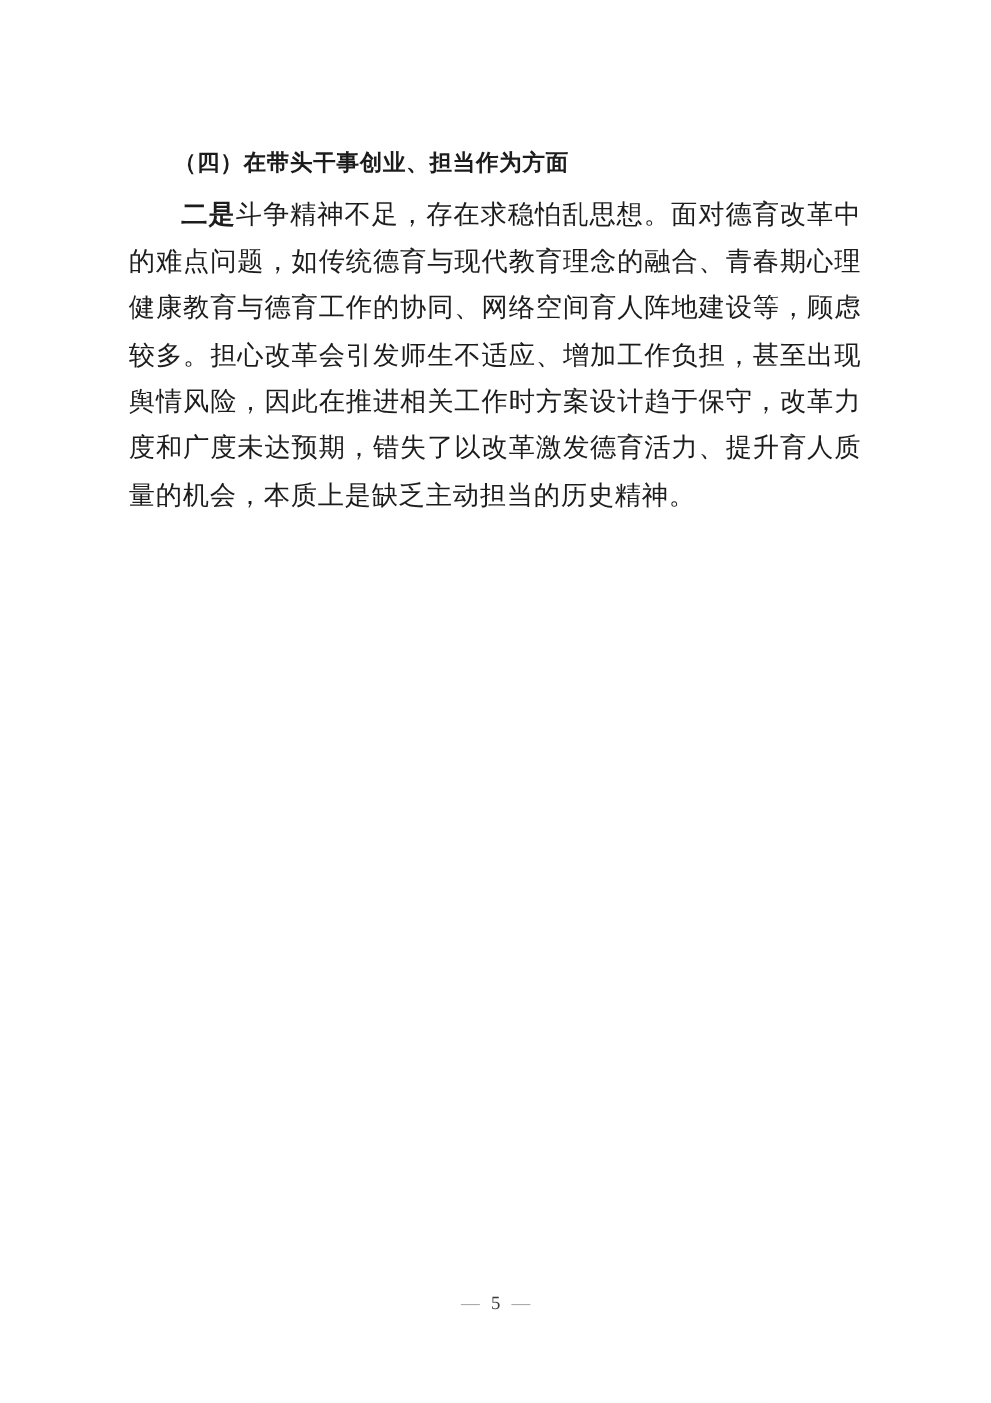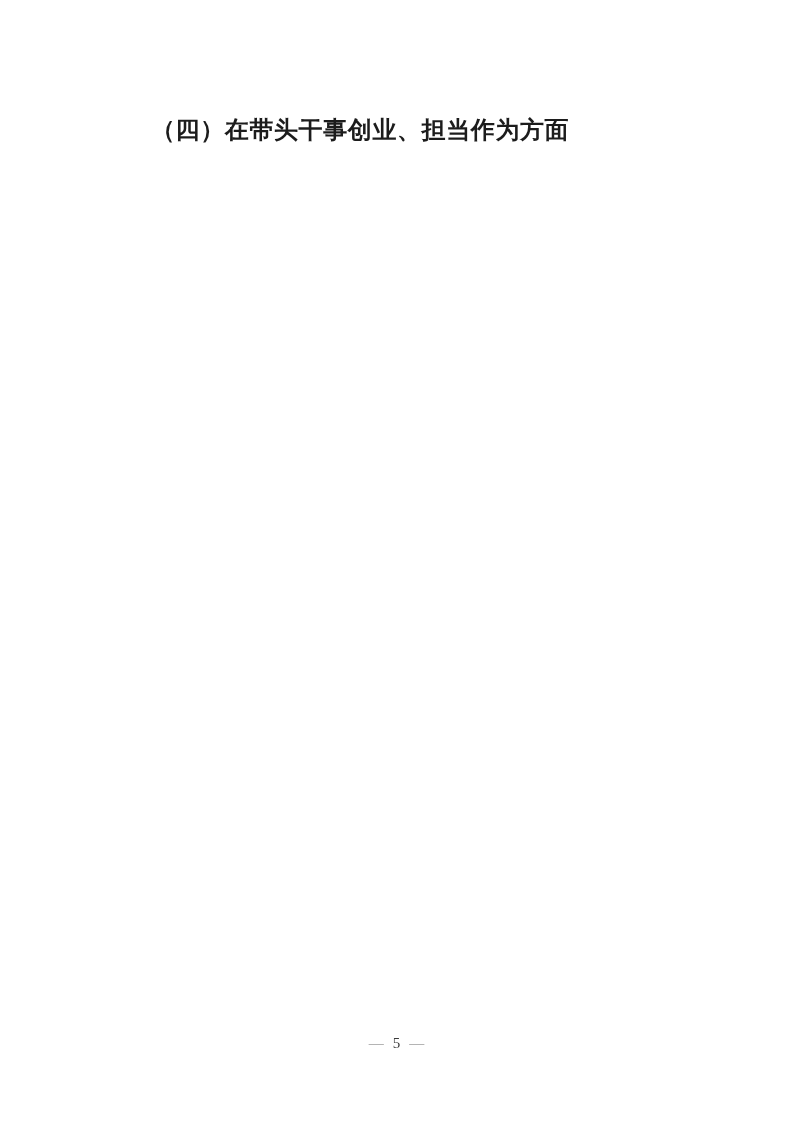--- a/index.html
+++ b/index.html
@@ -26,21 +26,21 @@
     width: 586px;
     color: #1c1c1c;
     font-size: 21px;
     line-height: 37.4px;
     letter-spacing: 0.6px;
     text-align: justify;
     text-justify: inter-character;
   }
   .heading {
     margin: 0 0 4px 0;
-    font-size: 24px;
+    font-size: 18px;
     font-weight: bold;
     text-indent: 2em;
     line-height: 37.4px;
     text-align: left;
   }
   .para {
     margin: 0;
     text-indent: 2em;
   }
   .lead {
@@ -69,20 +69,21 @@
 </head>
 <body>
 
 <div class="page">
 
   <div class="body-text">
 
     <h2 class="heading">（四）在带头干事创业、担当作为方面</h2>
 
 
+    <p class="para"><b class="lead">二是</b><span>斗争精神不足，存在求稳怕乱思想。面对德育改革中的难点问题，如传统德育与现代教育理念的融合、青春期心理健康教育与德育工作的协同、网络空间育人阵地建设等，顾虑较多。担心改革会引发师生不适应、增加工作负担，甚至出现舆情风险，因此在推进相关工作时方案设计趋于保守，改革力度和广度未达预期，错失了以改革激发德育活力、提升育人质量的机会，本质上是缺乏主动担当的历史精神。</span></p>
 
 
   </div>
 
   <div class="page-number">
     <span class="dash">—</span><span class="num">5</span><span class="dash">—</span>
   </div>
 
 </div>
 

